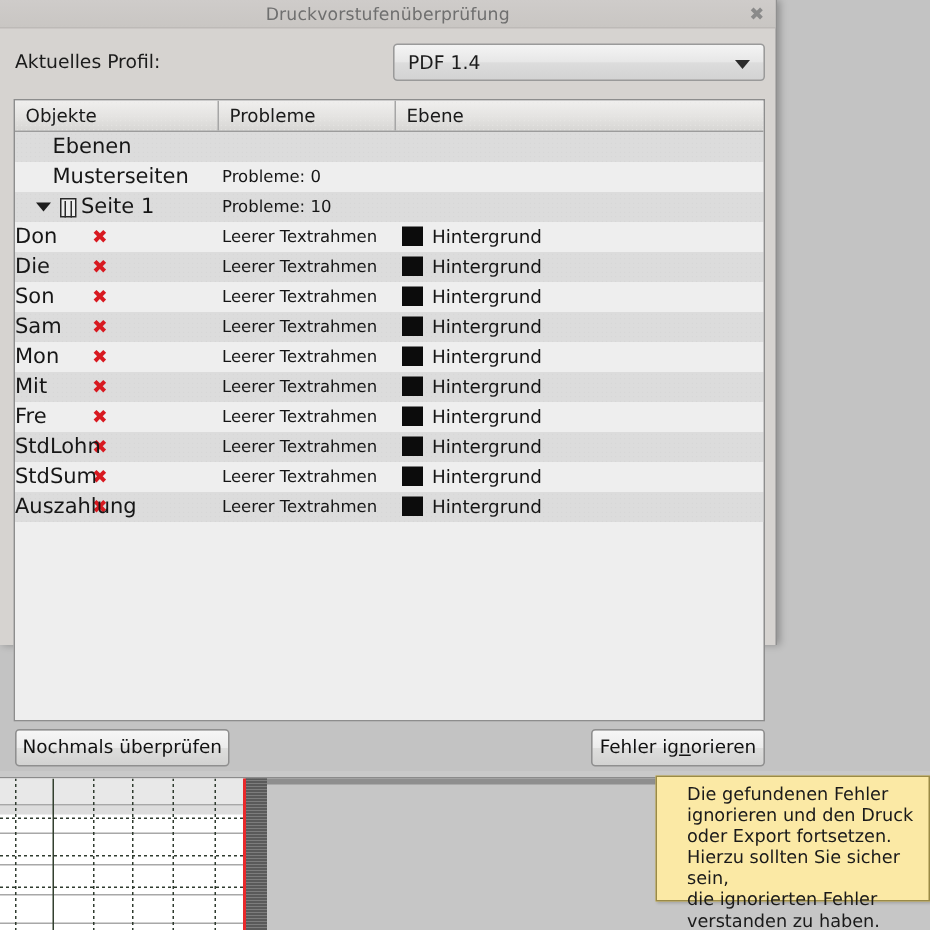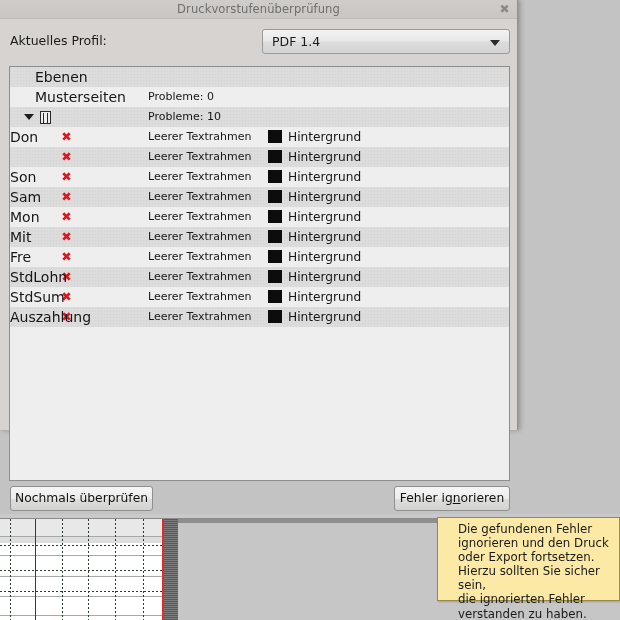--- a/index.html
+++ b/index.html
@@ -271,45 +271,52 @@
 
   <div id="profile-row">
     <div id="profile-label">Aktuelles Profil:</div>
     <div id="profile-select">
       <div id="profile-select-value">PDF 1.4</div>
       <div id="chevron-down-icon"></div>
     </div>
   </div>
 
   <div id="tree-panel">
+    <div id="tree-header">
+      <div class="th" id="th-objekte">Objekte</div>
+      <div class="th" id="th-probleme">Probleme</div>
+      <div class="th" id="th-ebene">Ebene</div>
+    </div>
     <div id="tree-body">
         <div class="trow odd">
           <div class="cell-obj indent-1">Ebenen</div>
           <div class="cell-prob"></div>
           <div class="cell-ebene"><span></span></div>
         </div>
         <div class="trow even">
           <div class="cell-obj indent-1">Musterseiten</div>
           <div class="cell-prob">Probleme: 0</div>
           <div class="cell-ebene"><span></span></div>
         </div>
         <div class="trow odd">
           <div class="expander"></div>
           <div class="page-icon"></div>
+          <div class="cell-obj indent-3">Seite 1</div>
           <div class="cell-prob">Probleme: 10</div>
           <div class="cell-ebene"><span></span></div>
         </div>
         <div class="trow even">
           <div class="error-icon">✖</div>
           <div class="cell-obj indent-2">Don</div>
           <div class="cell-prob">Leerer Textrahmen</div>
           <div class="cell-ebene"><span class="swatch" style="background: rgb(12, 12, 12);"></span><span>Hintergrund</span></div>
         </div>
         <div class="trow odd">
           <div class="error-icon">✖</div>
+          <div class="cell-obj indent-2">Die</div>
           <div class="cell-prob">Leerer Textrahmen</div>
           <div class="cell-ebene"><span class="swatch" style="background: rgb(12, 12, 12);"></span><span>Hintergrund</span></div>
         </div>
         <div class="trow even">
           <div class="error-icon">✖</div>
           <div class="cell-obj indent-2">Son</div>
           <div class="cell-prob">Leerer Textrahmen</div>
           <div class="cell-ebene"><span class="swatch" style="background: rgb(12, 12, 12);"></span><span>Hintergrund</span></div>
         </div>
         <div class="trow odd">

